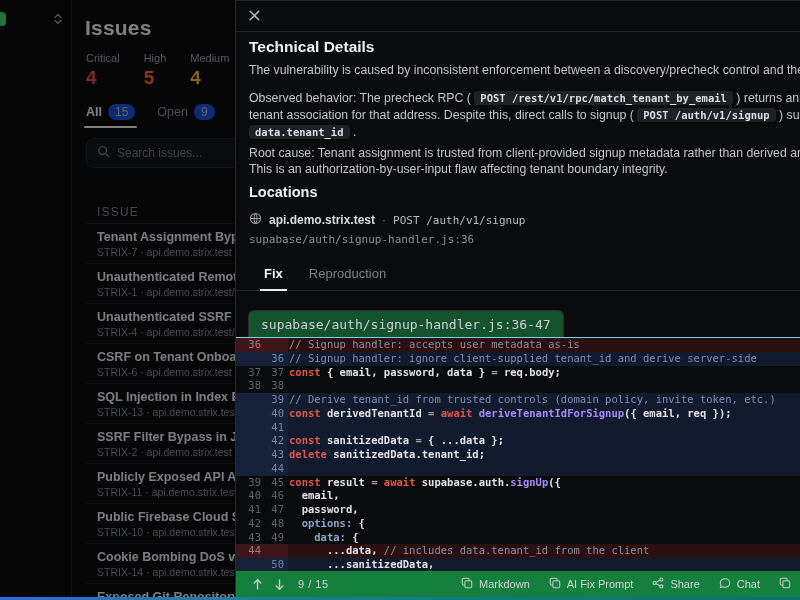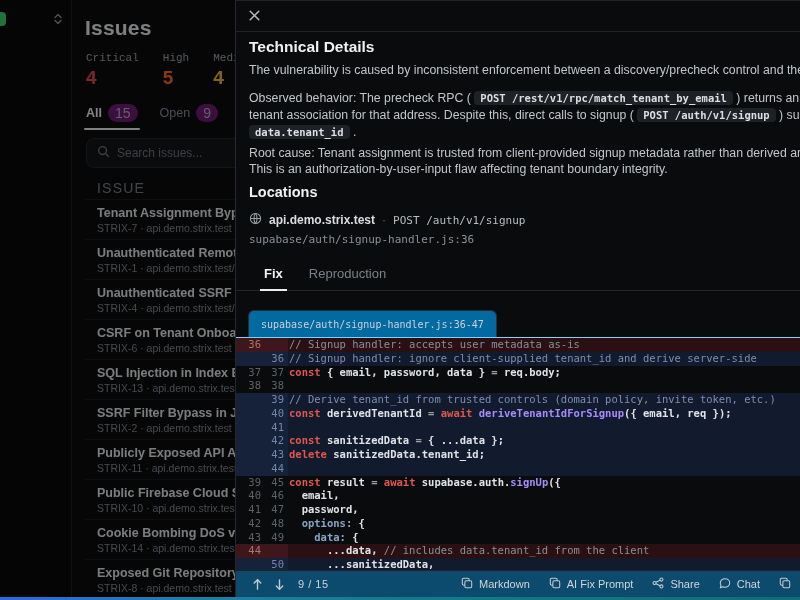--- a/index.html
+++ b/index.html
@@ -7,31 +7,31 @@
     font-family:"Liberation Sans", sans-serif; color:#c2c6cb; }
   
   #rail { position:absolute; left:0; top:0; width:72px; height:600px; background:#0a0a0b; border-right:1px solid #1b1e21; }
   #rail-logo { position:absolute; left:-6px; top:12px; width:12px; height:14px; background:#3ecf6e; border-radius:4px; }
   #rail-expander { position:absolute; left:50px; top:11px; width:16px; height:16px; color:#8a8f94; }
   
   #issues { position:absolute; left:72px; top:0; width:728px; height:600px; background:#0b0c0d; }
   #issues-title { position:absolute; left:13px; top:16px; font-size:21px; font-weight:600; color:#e6e7e9; letter-spacing:.2px; }
   #sev-row { position:absolute; left:14px; top:52px; display:flex; gap:24px; }
   .sev { display:flex; flex-direction:column; gap:3px; }
-  .sev-label { font-size:11px; color:#9ba1a6;font-family:Liberation Mono, monospace; }
+  .sev-label { font-size:11px; color:#9ba1a6; }
   .sev-count { font-size:19px; font-weight:700; }
   #tabs-row { position:absolute; left:14px; top:104px; display:flex; gap:22px; align-items:center; width:280px; }
   .ftab { display:flex; gap:6px; align-items:center; font-size:12.5px; color:#878d94; padding-bottom:8px; position:relative; white-space:nowrap; }
   .ftab.active { color:#eceef0; font-weight:600; }
   .ftab.active::after { content:""; position:absolute; left:-2px; right:-2px; bottom:0; height:2px; background:#e8eaec; border-radius:2px; }
-  .badge { background:#701a75; color:#aeb3b9; border-radius:999px; font-size:14px; padding:1px 7px; font-weight:400; }
+  .badge { background:#1d4ed8; color:#aeb3b9; border-radius:999px; font-size:12px; padding:1px 7px; font-weight:400; }
   #search-box { position:absolute; left:14px; top:138px; width:170px; height:30px; background:#121416; border:1px solid #24272b; border-radius:8px; display:flex; align-items:center; gap:7px; padding:0 10px; }
   #search-box .ph { font-size:12px; color:#6f767d; }
   #issue-list { position:absolute; left:13px; top:176px; width:215px; }
-  #list-header { height:24px; display:flex; align-items:center; padding-left:12px; font-size:14px; letter-spacing:1.2px; color:#7a8086; border-bottom:1px solid #1a1d20; }
+  #list-header { height:24px; display:flex; align-items:center; padding-left:12px; font-size:12px; letter-spacing:1.2px; color:#7a8086; border-bottom:1px solid #1a1d20;margin-top:24px; }
   .issue-row { height:40px; padding:6px 0 0 12px; border-bottom:1px solid #17191c; overflow:hidden; }
   .issue-title { font-size:12.5px; font-weight:600; color:#e0e2e5; white-space:nowrap; }
   .issue-meta { font-size:10.5px; color:#82888f; white-space:nowrap; margin-top:2px; }
   
   #backdrop { position:absolute; inset:0; background:rgba(0,0,0,.45); z-index:5; }
   
   #panel { position:absolute; left:235px; top:0; width:565px; height:600px; background:#0a0b0c; border-left:1px solid #25282c; border-top:1px solid #202327; z-index:10; overflow:hidden; }
   #panel-header { position:absolute; left:0; top:0; width:565px; height:31px; border-bottom:1px solid #222528; }
   #close-btn { position:absolute; left:11px; top:7px; width:18px; height:18px; color:#b9bcbf; cursor:pointer; }
   #detail-title { position:absolute; left:13px; top:37px; font-size:15.5px; font-weight:700; color:#f0f1f3; }
@@ -41,41 +41,41 @@
   #loc-row { position:absolute; left:13px; top:210px; display:flex; align-items:center; gap:7px; }
   #loc-host { font-size:12px; font-weight:600; color:#dadce0; }
   .dot-sep { color:#6a7077; font-size:12px; }
   .mono { font-family:"DejaVu Sans Mono", monospace; }
   #loc-endpoint { font-size:11px; color:#b9bdc2; }
   #loc-file { position:absolute; left:13px; top:232px; font-size:11px; color:#8a9097; }
   #fixtabs { position:absolute; left:0; top:260px; width:565px; height:30px; border-bottom:1px solid #222528; display:flex; gap:26px; padding-left:28px; }
   .fixtab { font-size:13px; color:#7c828a; padding-top:5px; position:relative; }
   .fixtab.active { color:#f2f3f5; font-weight:600; }
   .fixtab.active::after { content:""; position:absolute; left:-4px; right:-4px; bottom:-1px; height:2px; background:#eceef0; }
-  #code-tab { position:absolute; left:12px; top:309px; height:27px; background:#0369a1; border:1px solid #2a2d31; border-bottom:none; border-radius:6px 6px 0 0; display:flex; align-items:center; padding:0 12px; font-size:10px; color:#cdd1d5; z-index:2; }
+  #code-tab { position:absolute; left:12px; top:309px; height:27px; background:#14532d; border:1px solid #2a2d31; border-bottom:none; border-radius:6px 6px 0 0; display:flex; align-items:center; padding:0 12px; font-size:13px; color:#cdd1d5; z-index:2; }
   #code-block { position:absolute; left:0; top:336px; width:565px; border-top:1px solid #7dd3fc; font-family:"DejaVu Sans Mono", monospace; font-size:10.5px; }
   .code-row { display:flex; height:13.75px; line-height:13.75px; white-space:pre; }
   .g-old { width:30px; text-align:right; padding-right:5px; color:#5d6269; flex:none; }
   .g-new { width:22px; text-align:right; padding-right:4px; color:#5d6269; flex:none; }
   .c-txt { padding-left:1px; flex:1; }
   .code-row.add { background:#121b2d; }
   .code-row.add .g-old, .code-row.add .g-new { background:#16213a; }
   .code-row.add .g-new { color:#7486ac; }
   .code-row.del { background:#2b1013; }
   .code-row.del .g-old, .code-row.del .g-new { background:#3d171b; }
   .code-row.del .g-old { color:#b0736f; }
   .tk-kw { color:#e0564f; font-weight:700; }
   .tk-fn { color:#a78bfa; font-weight:700; }
   .tk-pln { color:#dfe2e6; font-weight:700; }
   .tk-op { color:#9aa0a8; font-weight:700; }
   .tk-cmt { color:#8a8f98; }
   .tk-cmtb { color:#7e8db0; }
   .tk-prop { color:#86a5c8; font-weight:700; }
   
-  #panel-footer { position:absolute; left:0; bottom:3px; width:565px; height:27px; background:#0c4a6e; border-top:1px solid #1f2226; display:flex; align-items:center; padding:0 10px; z-index:12; }
+  #panel-footer { position:absolute; left:0; bottom:3px; width:565px; height:27px; background:#15803d; border-top:1px solid #1f2226; display:flex; align-items:center; padding:0 10px; z-index:12; }
   .nav-btn { width:22px; height:22px; display:flex; align-items:center; justify-content:center; color:#c6c9cd; }
   #pager { font-size:11px; color:#cfd2d6; margin-left:8px; letter-spacing:.5px; }
   #footer-actions { margin-left:auto; display:flex; align-items:flex-start; gap:19px; }
   .f-btn { display:flex; align-items:center; gap:6px; font-size:11px; color:#d2d5d9; white-space:nowrap; }
   .f-btn svg { flex:none; }
   #bottom-line { position:absolute; left:0; bottom:0; width:800px; height:3px; z-index:30;
     background:linear-gradient(90deg,#2f6bdb 0%, #1b7f9e 30%, #0f7b82 60%, #0e6f74 100%); }
 </style>
 </head>
 <body>

